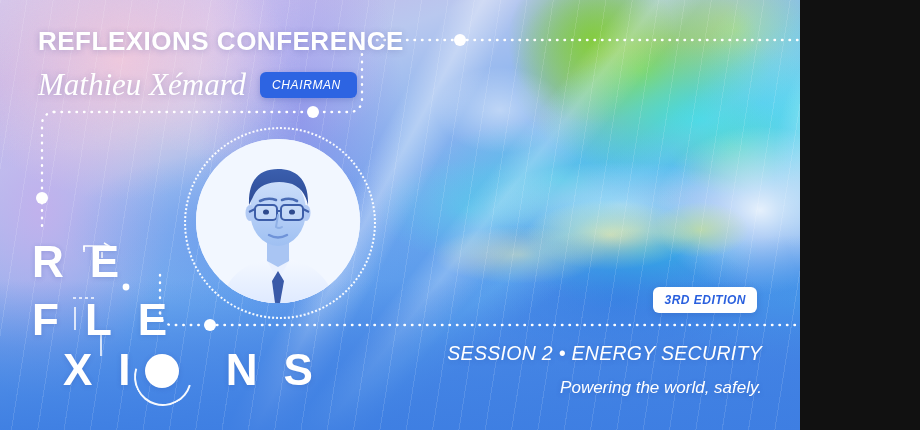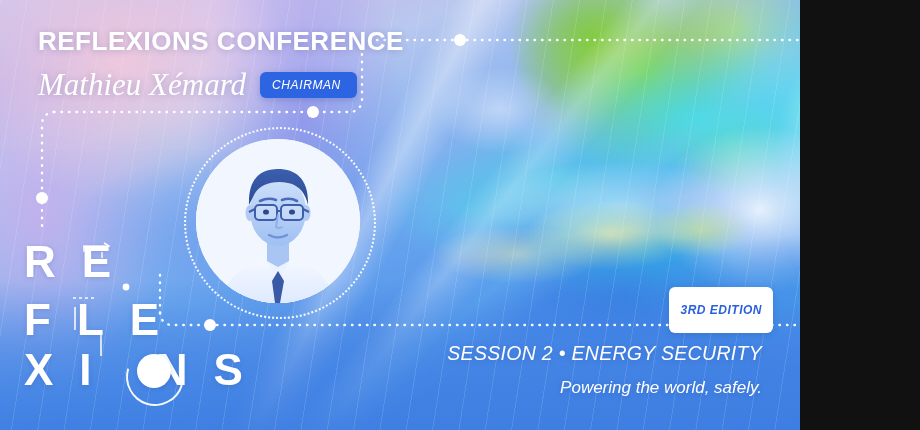--- a/index.html
+++ b/index.html
@@ -97,44 +97,44 @@
   .portrait-ring{
     position:absolute;left:-12px;top:-12px;width:188px;height:188px;border-radius:50%;
     border:2.5px dotted rgba(255,255,255,.95);
   }
   .portrait{
     position:absolute;inset:0;border-radius:50%;overflow:hidden;background:#eef4ff;
   }
   .portrait svg{display:block;width:164px;height:164px;}
 
   
-  .logo{position:absolute;left:24px;top:238px;color:#fff;}
+  .logo{position:absolute;left:32px;top:238px;color:#fff;}
   .logo-row{
     font-size:44px;font-weight:bold;letter-spacing:26px;line-height:48px;
     text-shadow:0 1px 5px rgba(40,70,160,.22);
   }
   .logo-row.r2{margin-top:10px;}
   .logo-row.r3{margin-top:2px;position:relative;}
-  .logo-dot{display:inline-block;}
+  .logo-dot{display:inline-block;margin-left:31px;}
   .logo-o{
     position:absolute;left:113px;top:8px;width:34px;height:34px;border-radius:50%;
     background:#fff;box-shadow:0 1px 5px rgba(40,70,160,.22);
   }
   .logo-orbit{
     position:absolute;left:102px;top:2px;width:54px;height:54px;border-radius:50%;
     border:2px solid rgba(255,255,255,.95);
     border-top-color:transparent;border-right-color:transparent;
     transform:rotate(-28deg);
   }
 
   
   .edition{
-    position:absolute;right:27px;top:287px;background:#ffffff;color:#2a60de;
+    position:absolute;right:43px;top:287px;background:#ffffff;color:#2a60de;
     font-size:12px;font-weight:bold;font-style:italic;letter-spacing:.5px;
-    padding:16px 11px;border-radius:6px;box-shadow:0 2px 7px rgba(30,60,150,.22);
+    padding:6px 11px;border-radius:6px;box-shadow:0 2px 7px rgba(30,60,150,.22);
     white-space:nowrap;
   }
   .session-block{position:absolute;right:38px;top:342px;text-align:right;}
   .session{
     font-size:19.5px;font-weight:normal;font-style:italic;color:#fff;letter-spacing:.3px;
     line-height:1.15;white-space:nowrap;text-shadow:0 1px 5px rgba(40,70,160,.25);
   }
   .tagline{
     font-size:17px;font-style:italic;color:#ffffff;margin-top:14px;white-space:nowrap;
     text-shadow:0 1px 5px rgba(40,70,160,.25);

